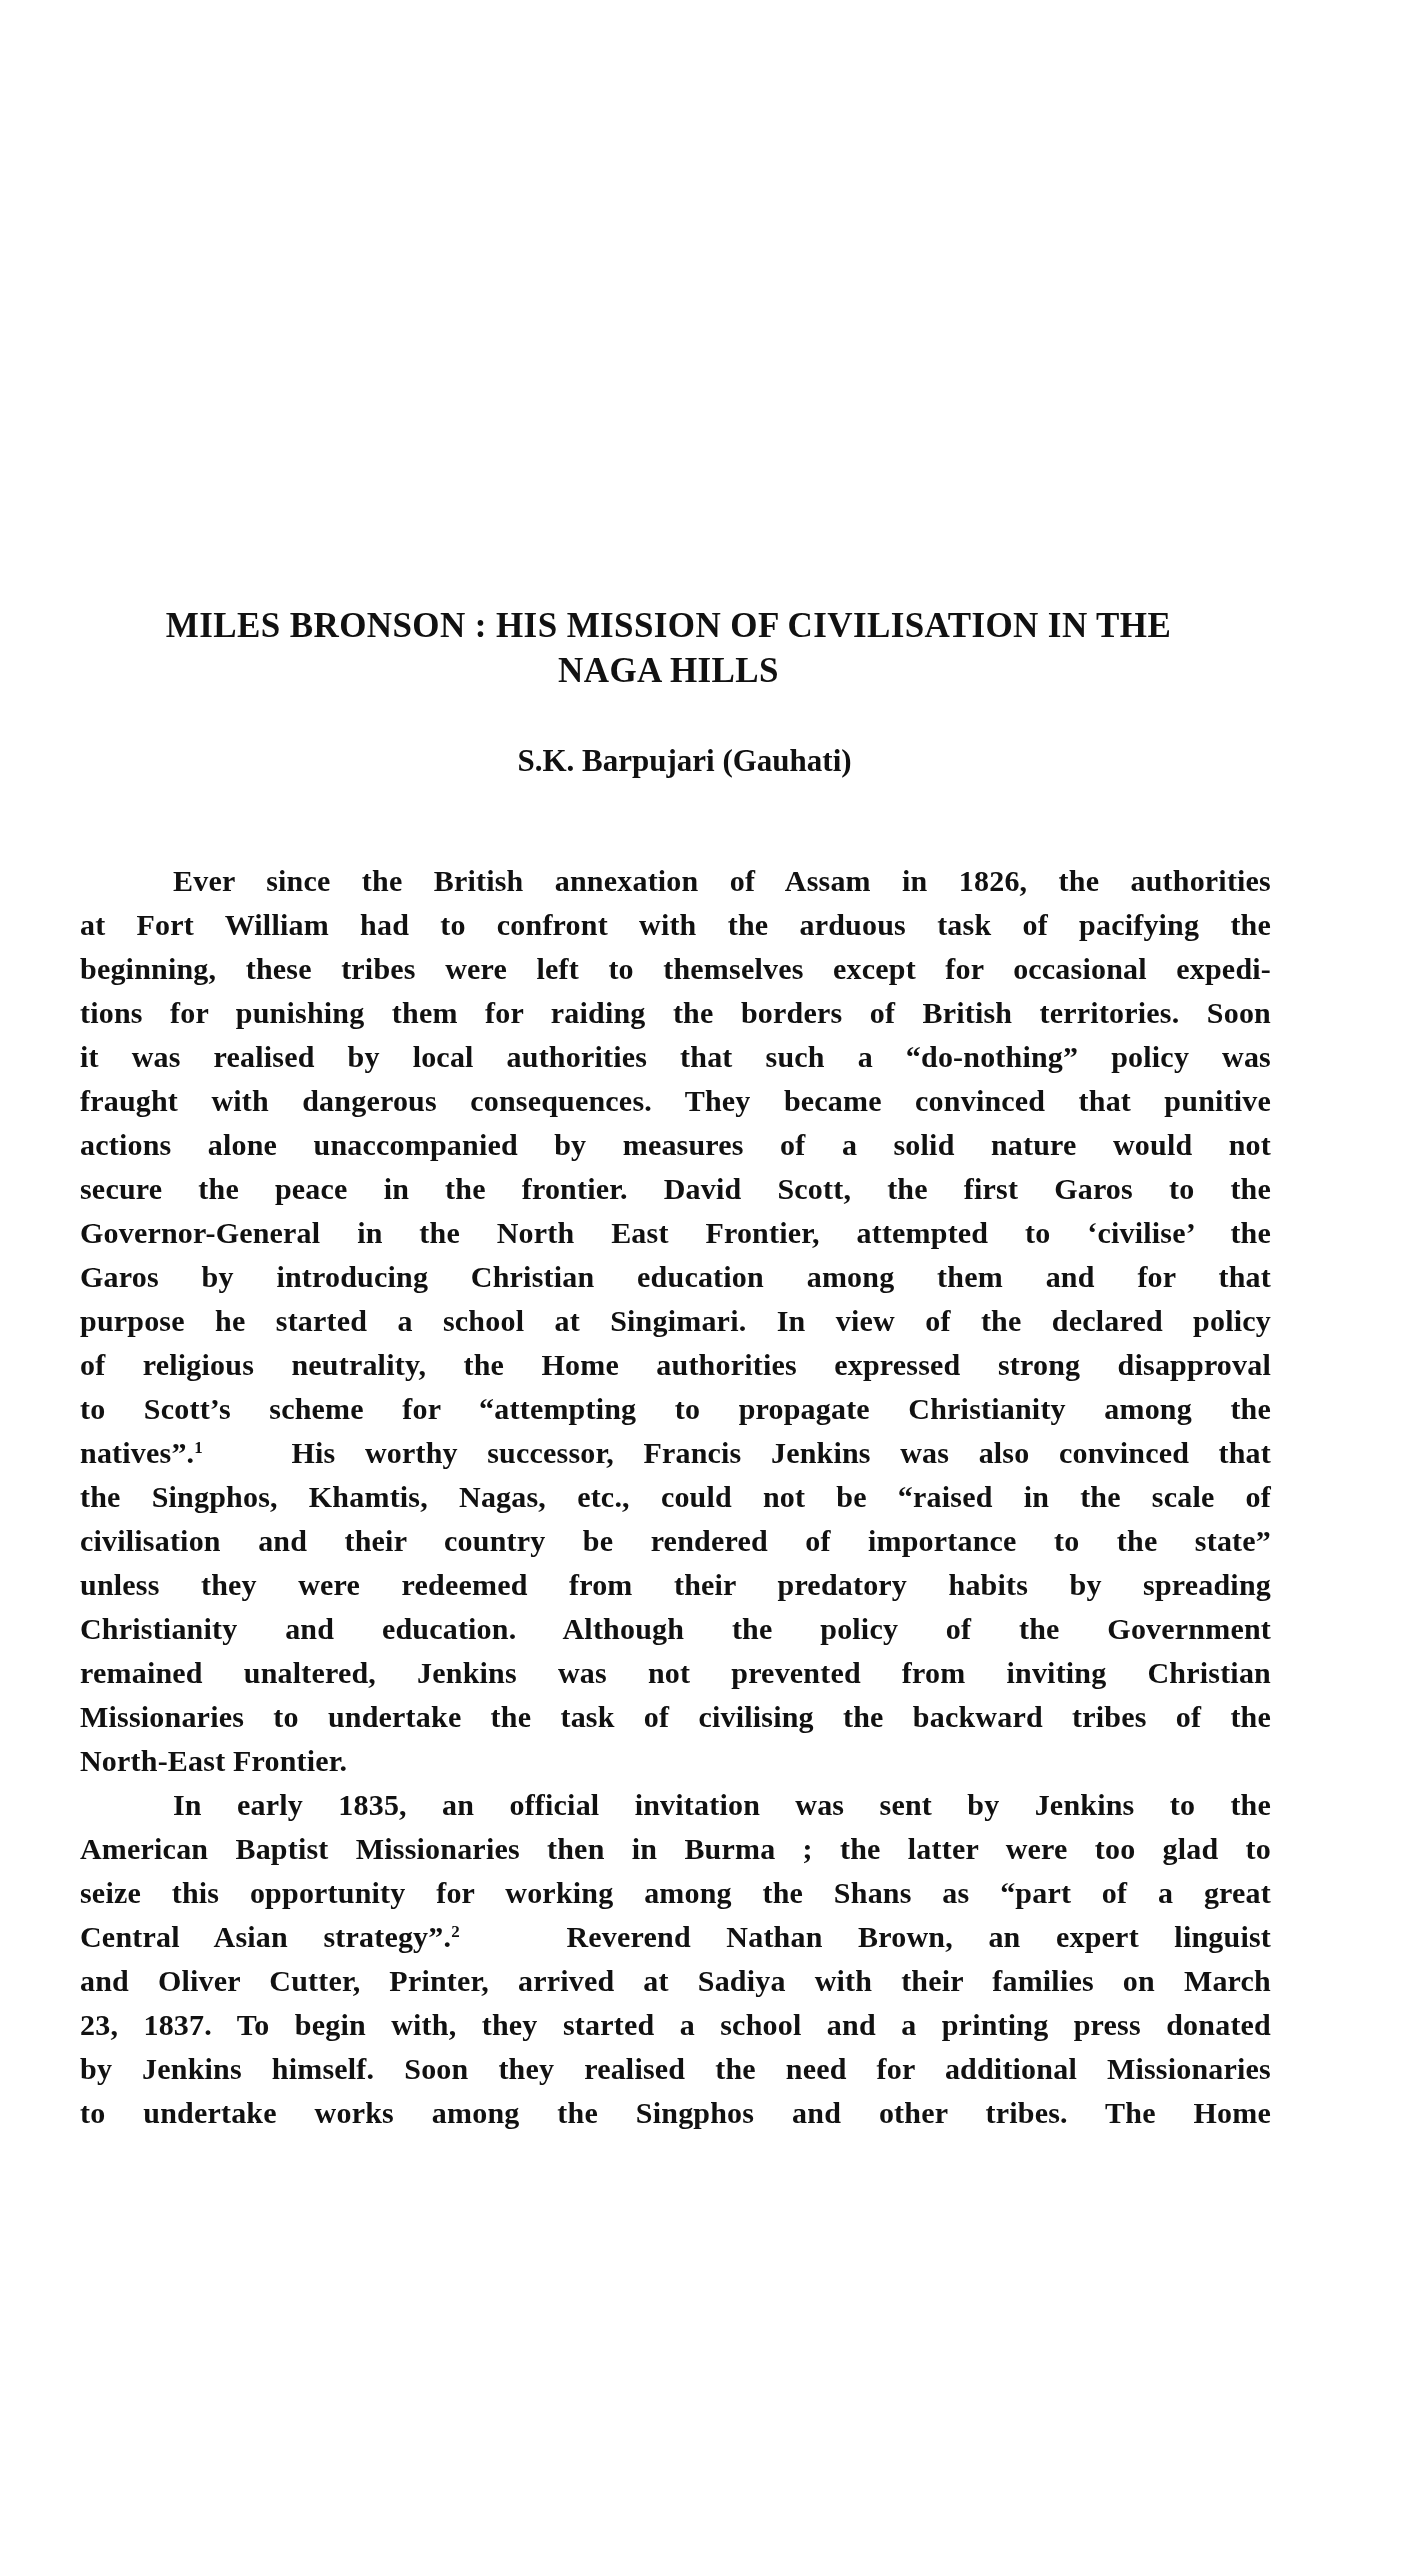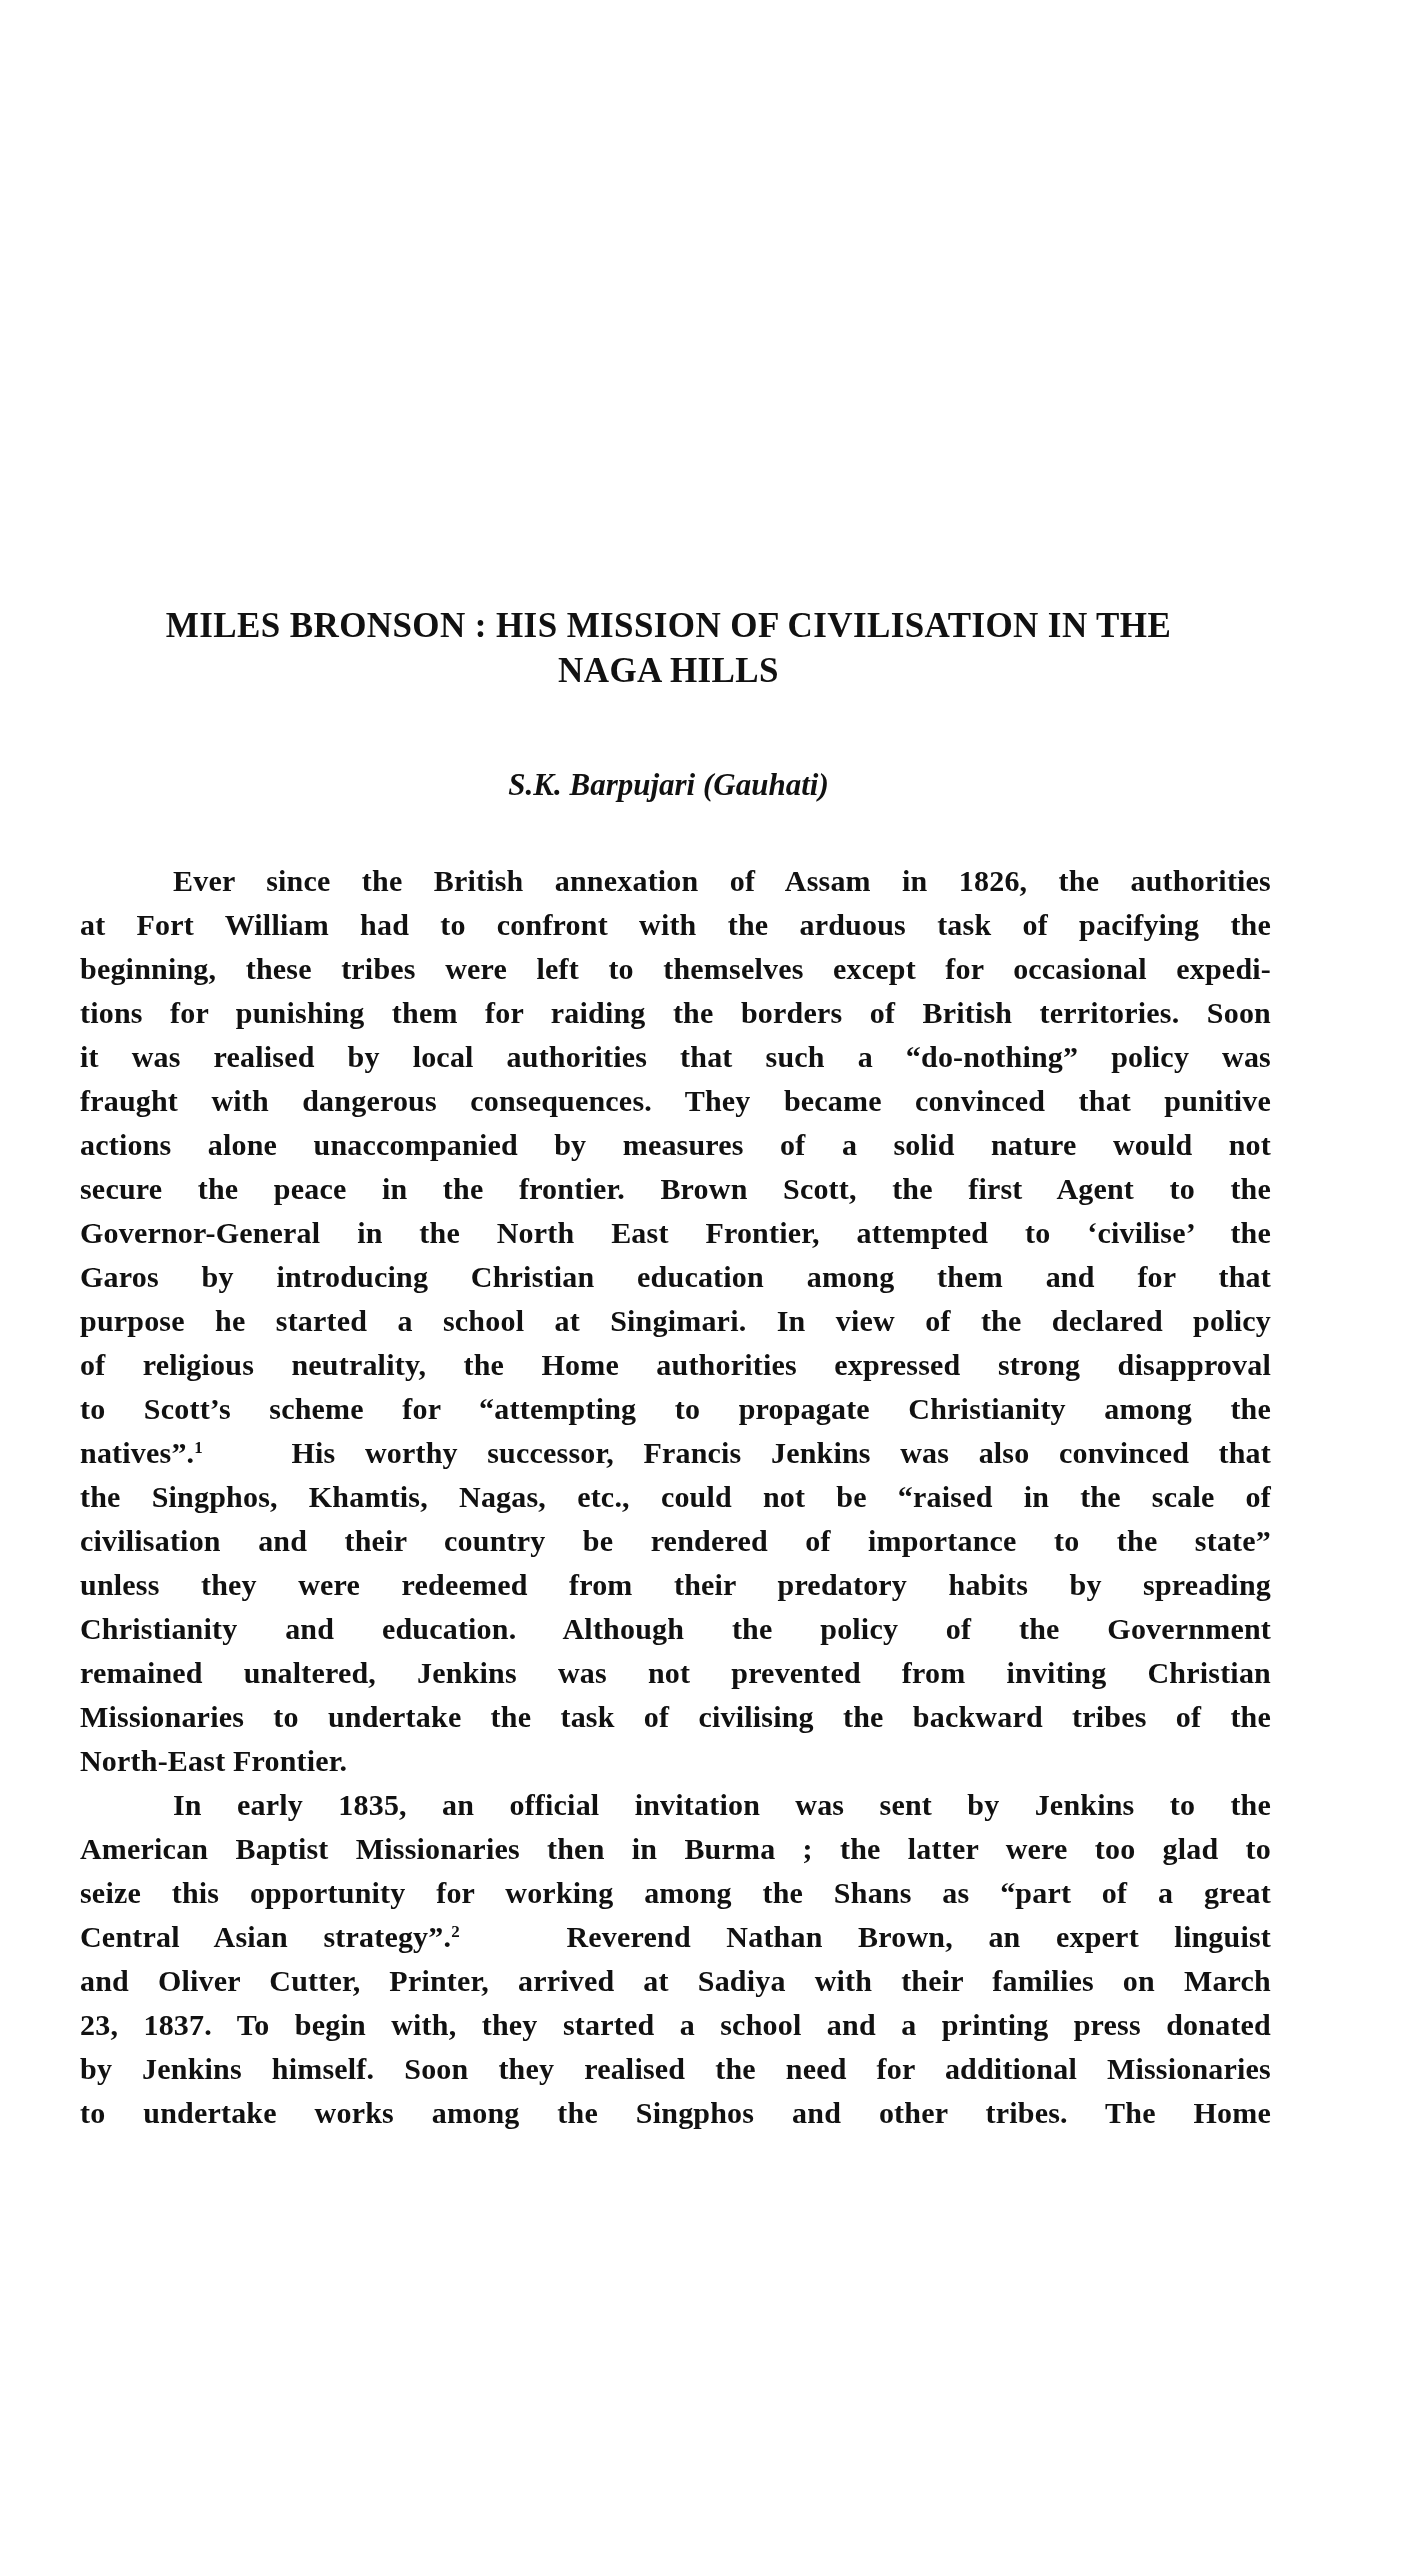--- a/index.html
+++ b/index.html
@@ -5,22 +5,22 @@
   html, body { margin: 0; padding: 0; background: #ffffff; }
   body { width: 1413px; height: 2576px; position: relative; overflow: hidden; color: #111; }
   .page { position: absolute; left: 0; top: 0; width: 1413px; height: 2576px; background: #fff; }
   .title {
     position: absolute; left: 94px; width: 1149px; text-align: center;
     font-family: "Liberation Serif", serif; font-weight: bold; font-size: 35px;
     letter-spacing: 0.4px; line-height: 45px; top: 603px; margin: 0;
   }
   .title span { display: block; }
   .author {
-    position: absolute; left: 94px; width: 1149px; text-align: center; top: 742px;
-    font-family: "Liberation Serif", serif; font-weight: bold; font-style: italic; font-size: 31px; line-height: 38px; margin-top: 24px;
+    position: absolute; left: 110px; width: 1149px; text-align: center; top: 742px;
+    font-family: "Liberation Serif", serif; font-weight: bold; font-size: 31px; line-height: 38px;
   }
   .body {
     position: absolute; left: 80px; top: 859px; width: 1191px;
     font-family: "Liberation Serif", serif; font-weight: bold; font-size: 30px; line-height: 44px;
     letter-spacing: 0.2px;
   }
   .line { display: block; height: 44px; white-space: nowrap; text-align: justify; text-align-last: justify; overflow: visible; }
   .line.last { text-align-last: left; }
   .line.indent { padding-left: 93px; }
   sup { font-size: 17px; line-height: 0; vertical-align: 10.4px; }
@@ -44,21 +44,21 @@
   <div class="body">
 
     <div>
       <span class="line indent">Ever since the British annexation of Assam in 1826, the authorities</span>
       <span class="line">at Fort William had to confront with the arduous task of pacifying the</span>
       <span class="line">beginning, these tribes were left to themselves except for occasional expedi-</span>
       <span class="line">tions for punishing them for raiding the borders of British territories. Soon</span>
       <span class="line">it was realised by local authorities that such a “do-nothing” policy was</span>
       <span class="line">fraught with dangerous consequences. They became convinced that punitive</span>
       <span class="line">actions alone unaccompanied by measures of a solid nature would not</span>
-      <span class="line">secure the peace in the frontier. Brown Scott, the first Agent to the</span>
+      <span class="line">secure the peace in the frontier. David Scott, the first Garos to the</span>
       <span class="line">Governor-General in the North East Frontier, attempted to ‘civilise’ the</span>
       <span class="line">Garos by introducing Christian education among them and for that</span>
       <span class="line">purpose he started a school at Singimari. In view of the declared policy</span>
       <span class="line">of religious neutrality, the Home authorities expressed strong disapproval</span>
       <span class="line">to Scott’s scheme for “attempting to propagate Christianity among the</span>
       <span class="line"><span>natives”.</span><sup>1</sup>&nbsp;&nbsp; <span>His worthy successor, Francis Jenkins was also convinced that</span></span>
       <span class="line">the Singphos, Khamtis, Nagas, etc., could not be “raised in the scale of</span>
       <span class="line">civilisation and their country be rendered of importance to the state”</span>
       <span class="line">unless they were redeemed from their predatory habits by spreading</span>
       <span class="line">Christianity and education. Although the policy of the Government</span>

